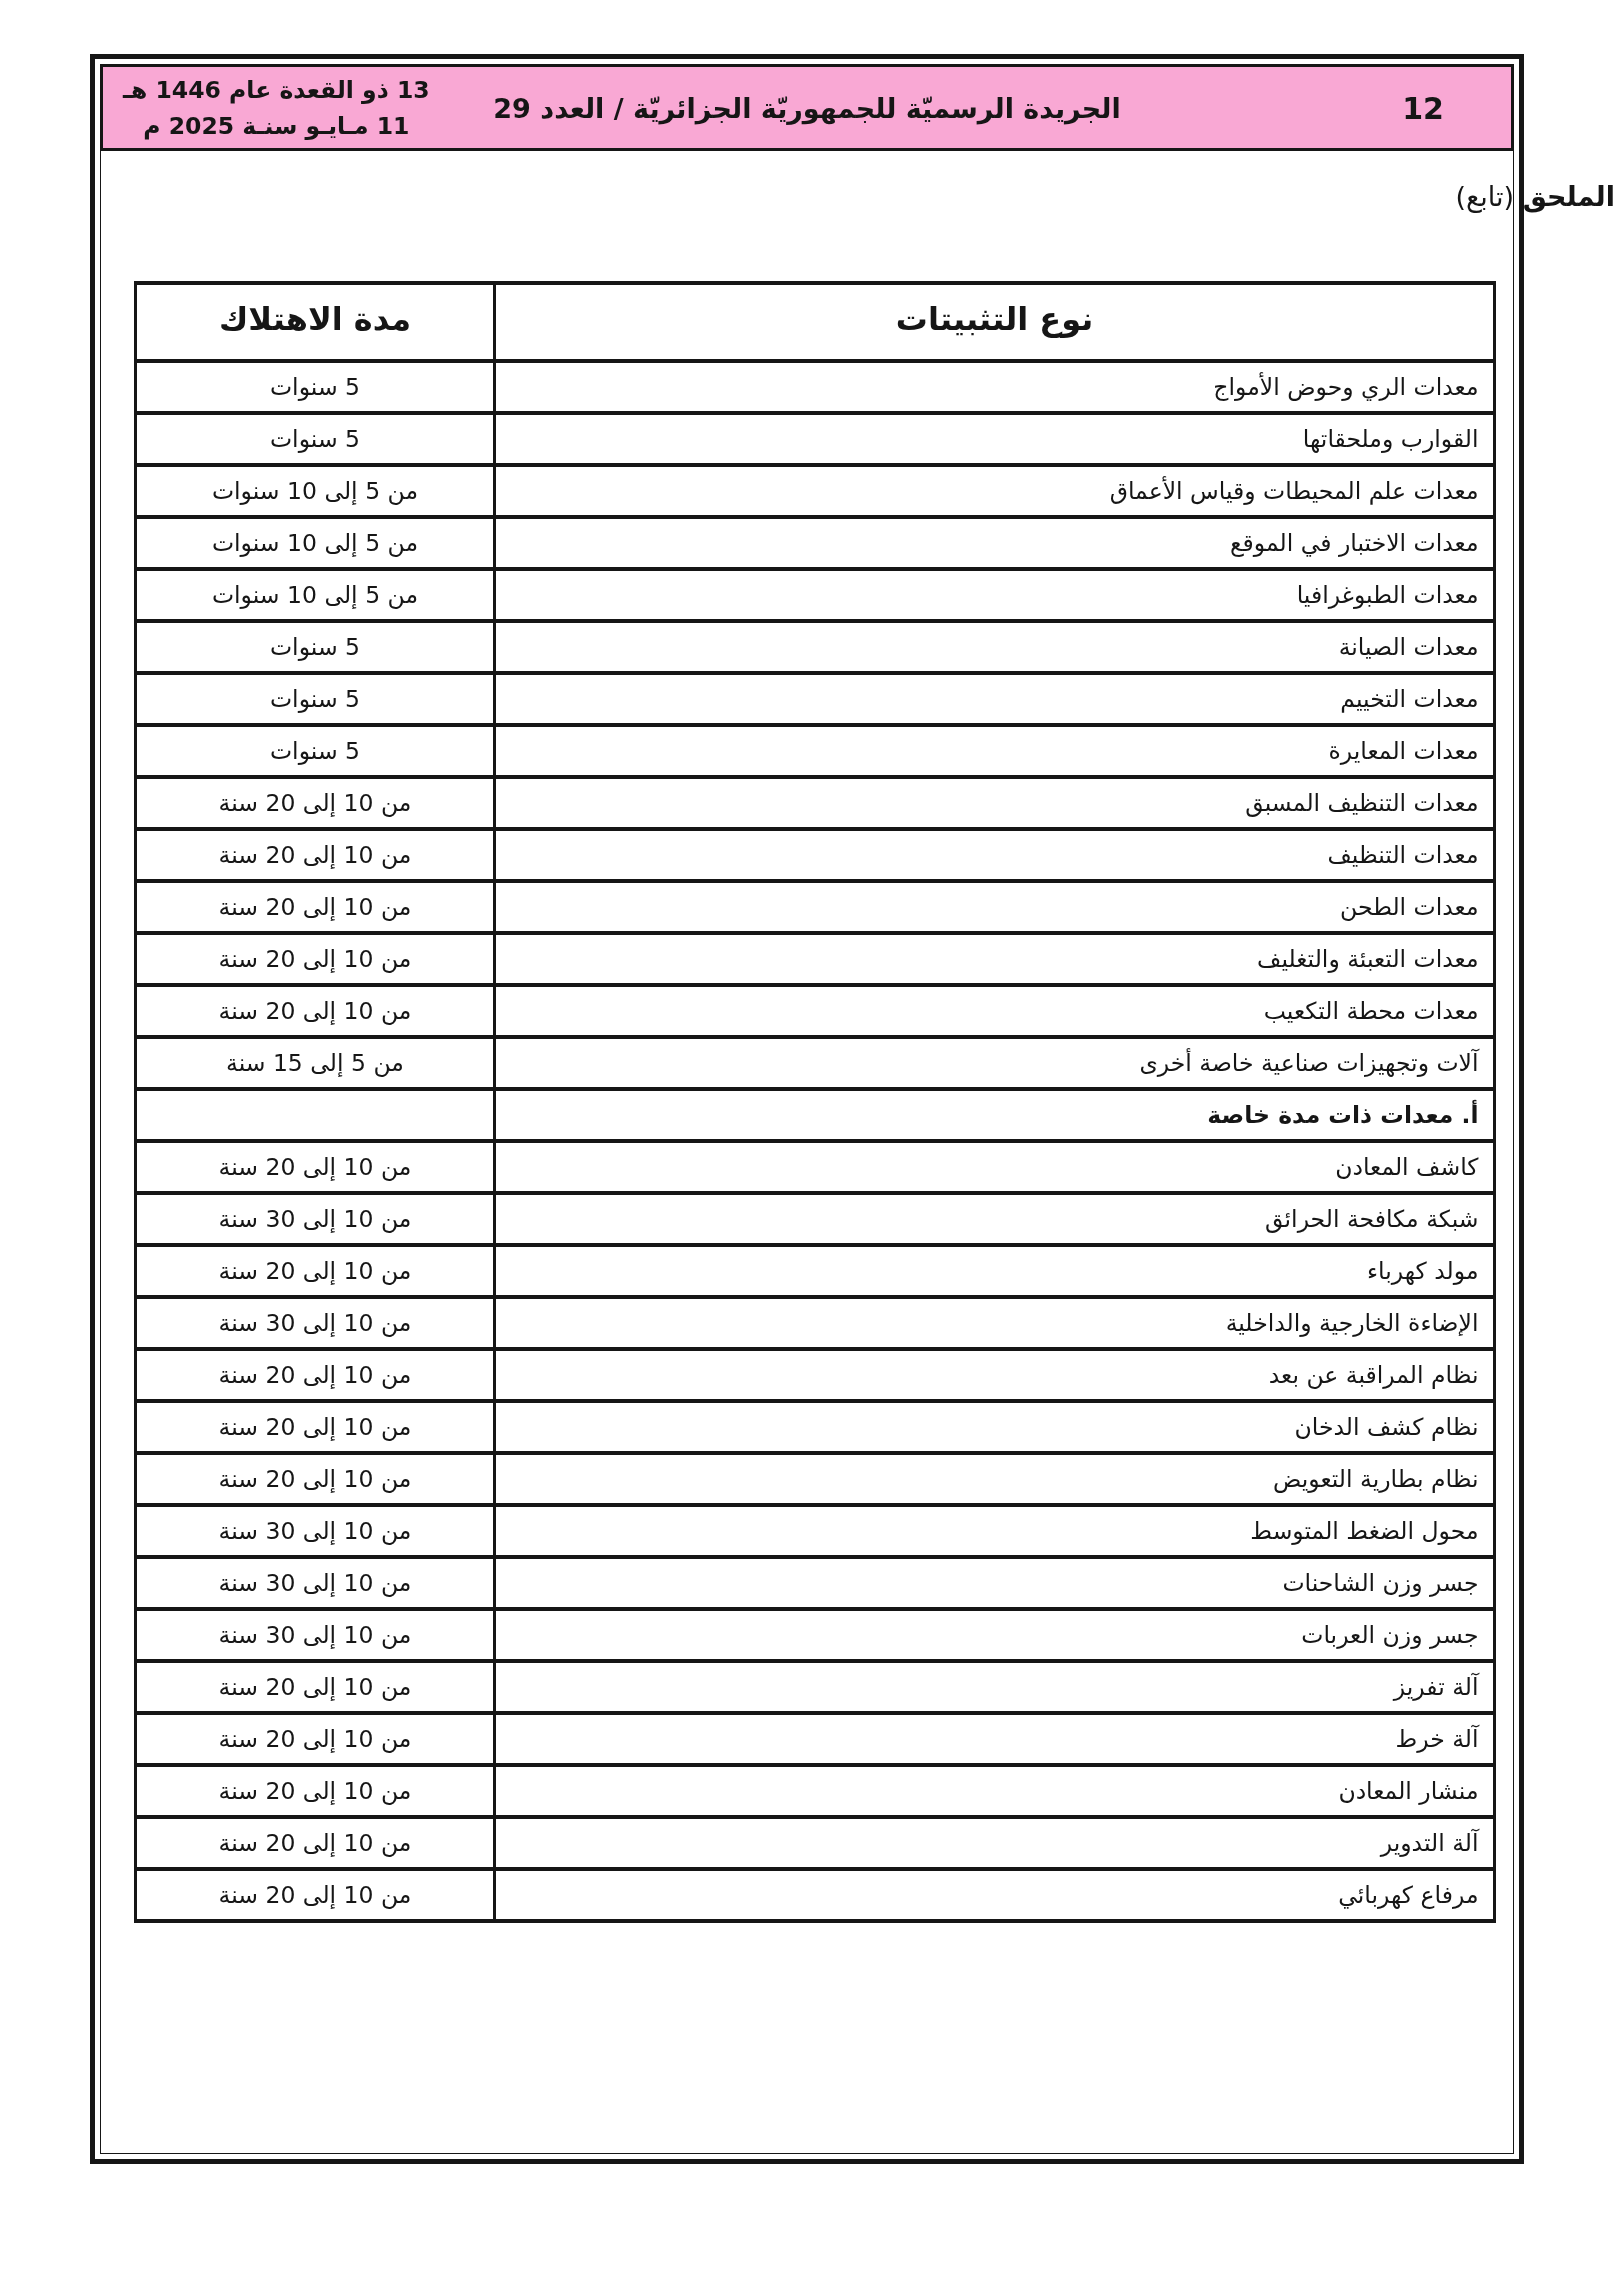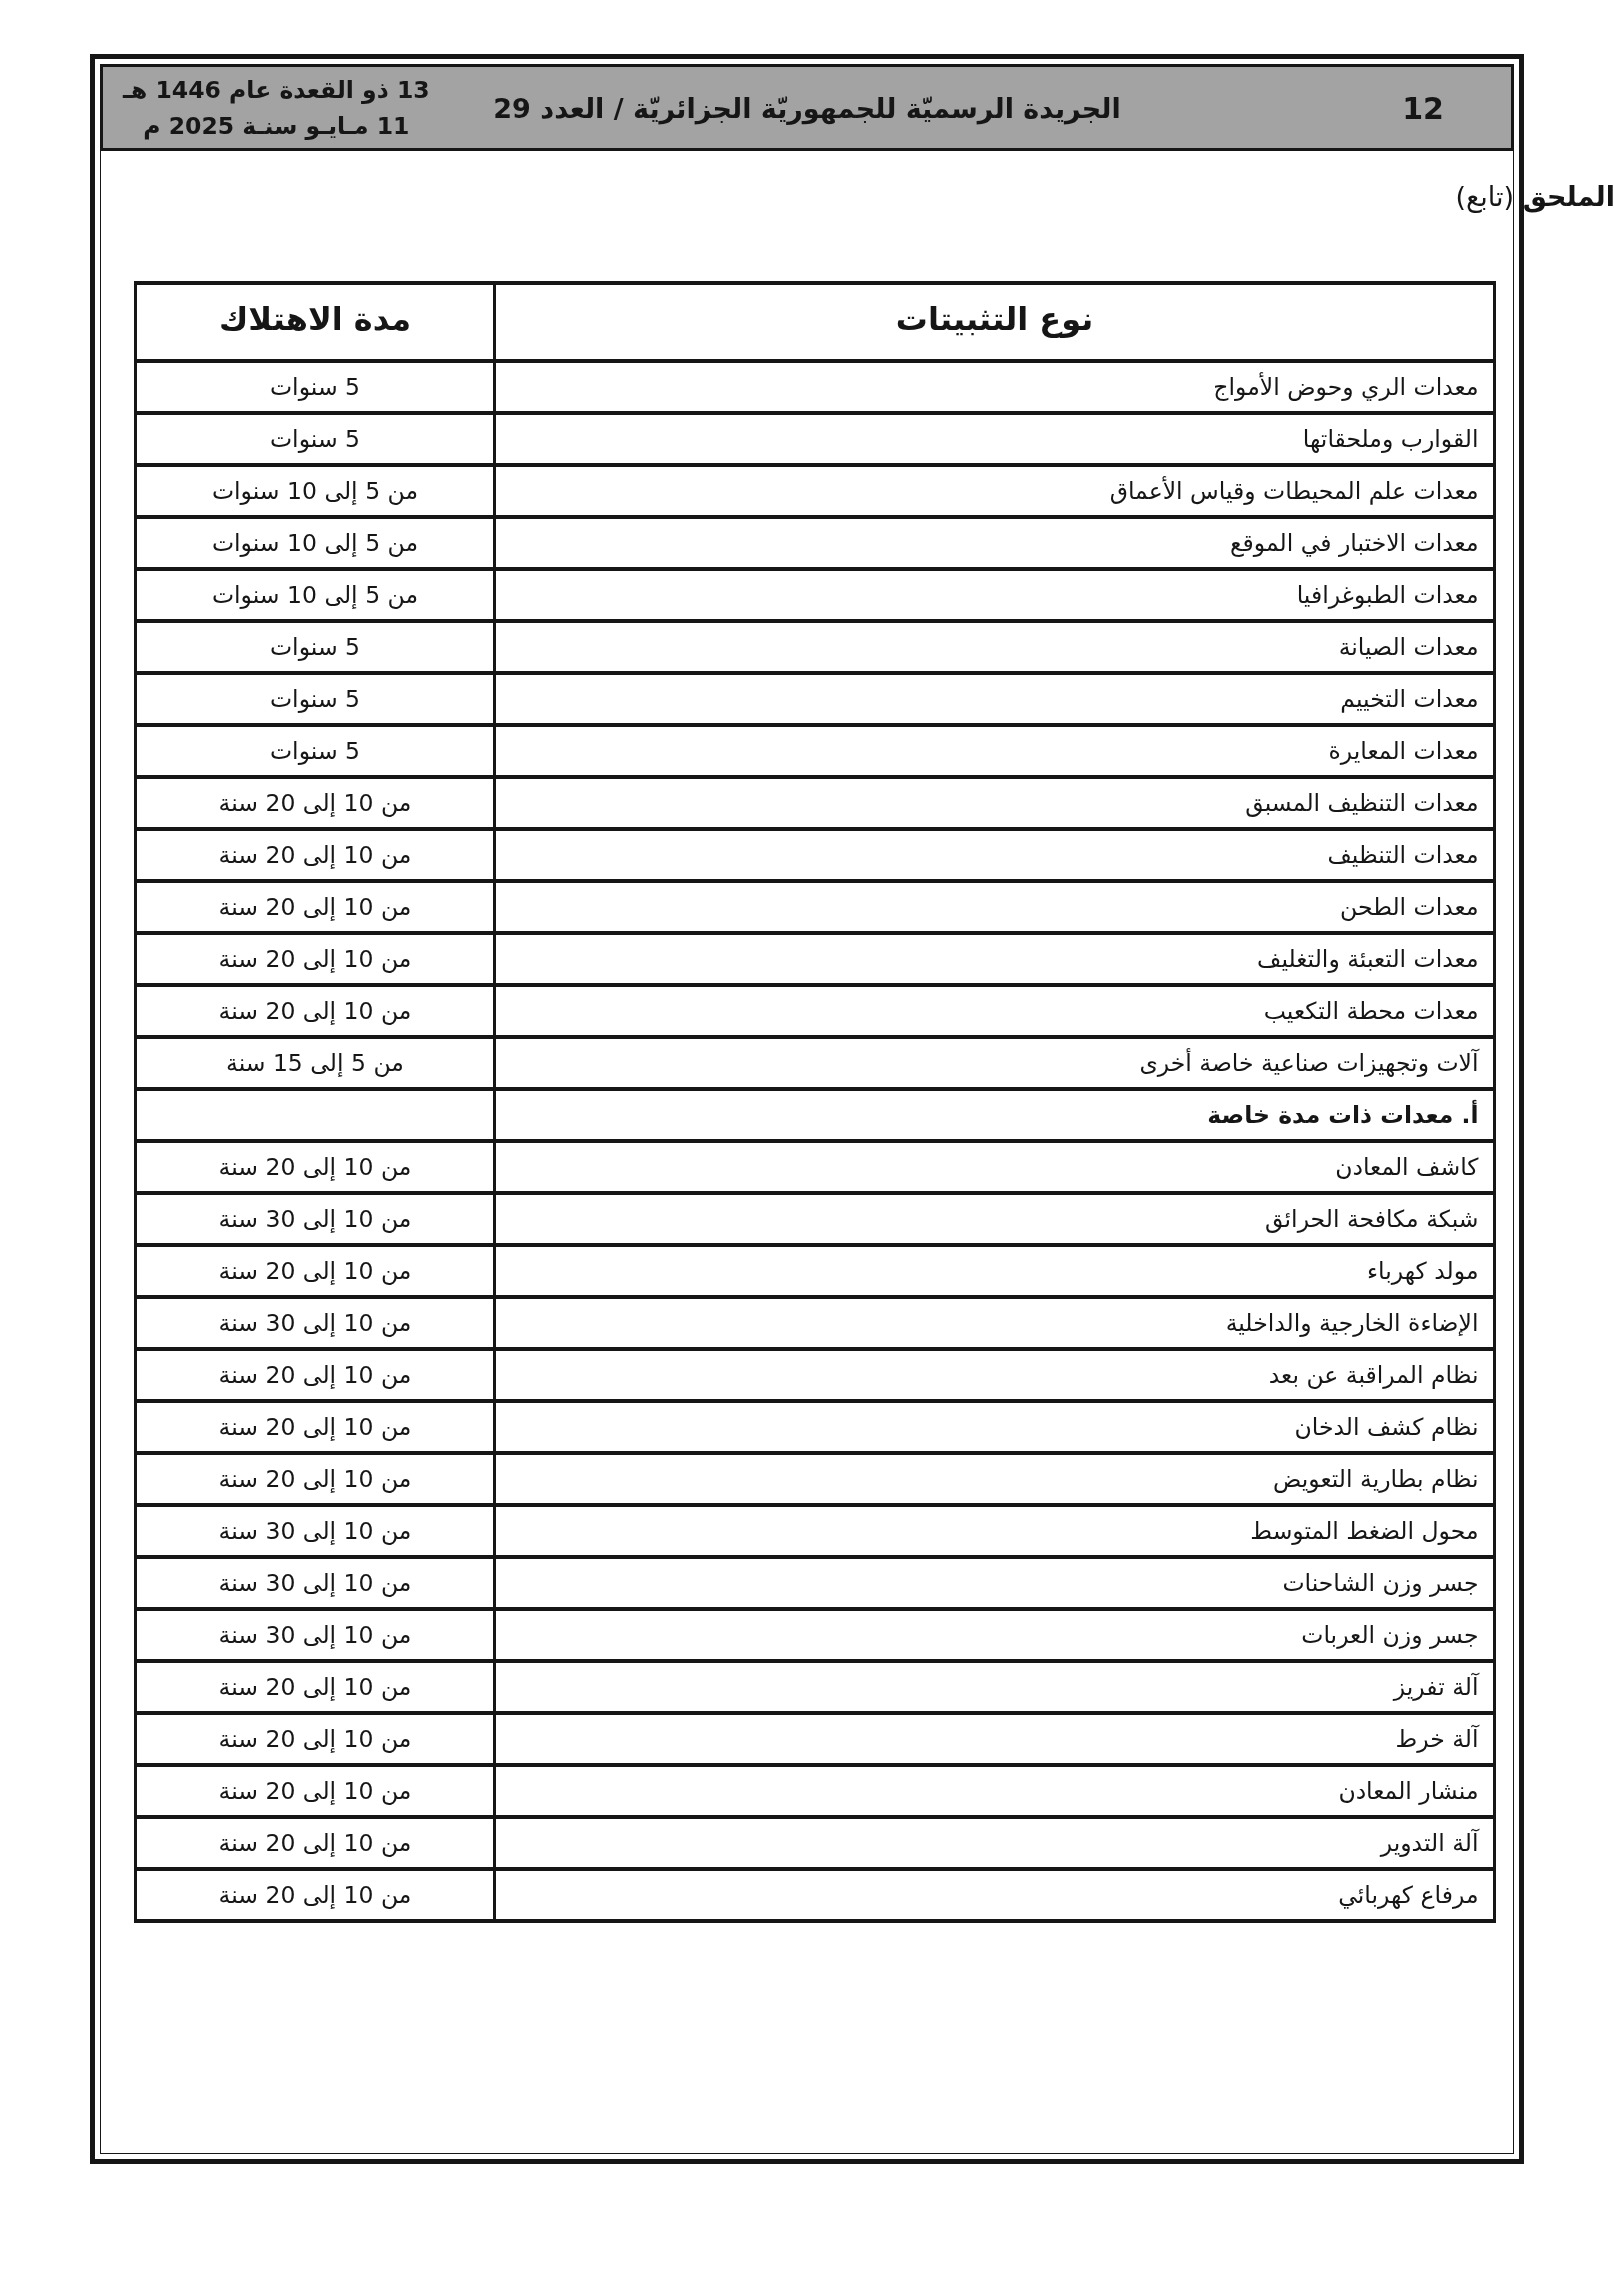--- a/index.html
+++ b/index.html
@@ -19,21 +19,21 @@
   }
   .inner-frame {
     position:absolute; left:100px; top:64px;
     width:1414px; height:2090px;
     border:1.8px solid #161616;
     box-sizing:border-box;
   }
   .header-band {
     position:absolute; left:100px; top:64px;
     width:1414px; height:87px;
-    background:#a3a3a3;
+    background:#f9a8d4;
     border:3.6px solid #161616;
     box-sizing:border-box;
   }
   .date-block {
     position:absolute; left:20px; top:4.5px;
     text-align:center;
     font-weight:bold; font-size:23.5px; line-height:36px;
     direction:rtl;
     white-space:nowrap;
   }

